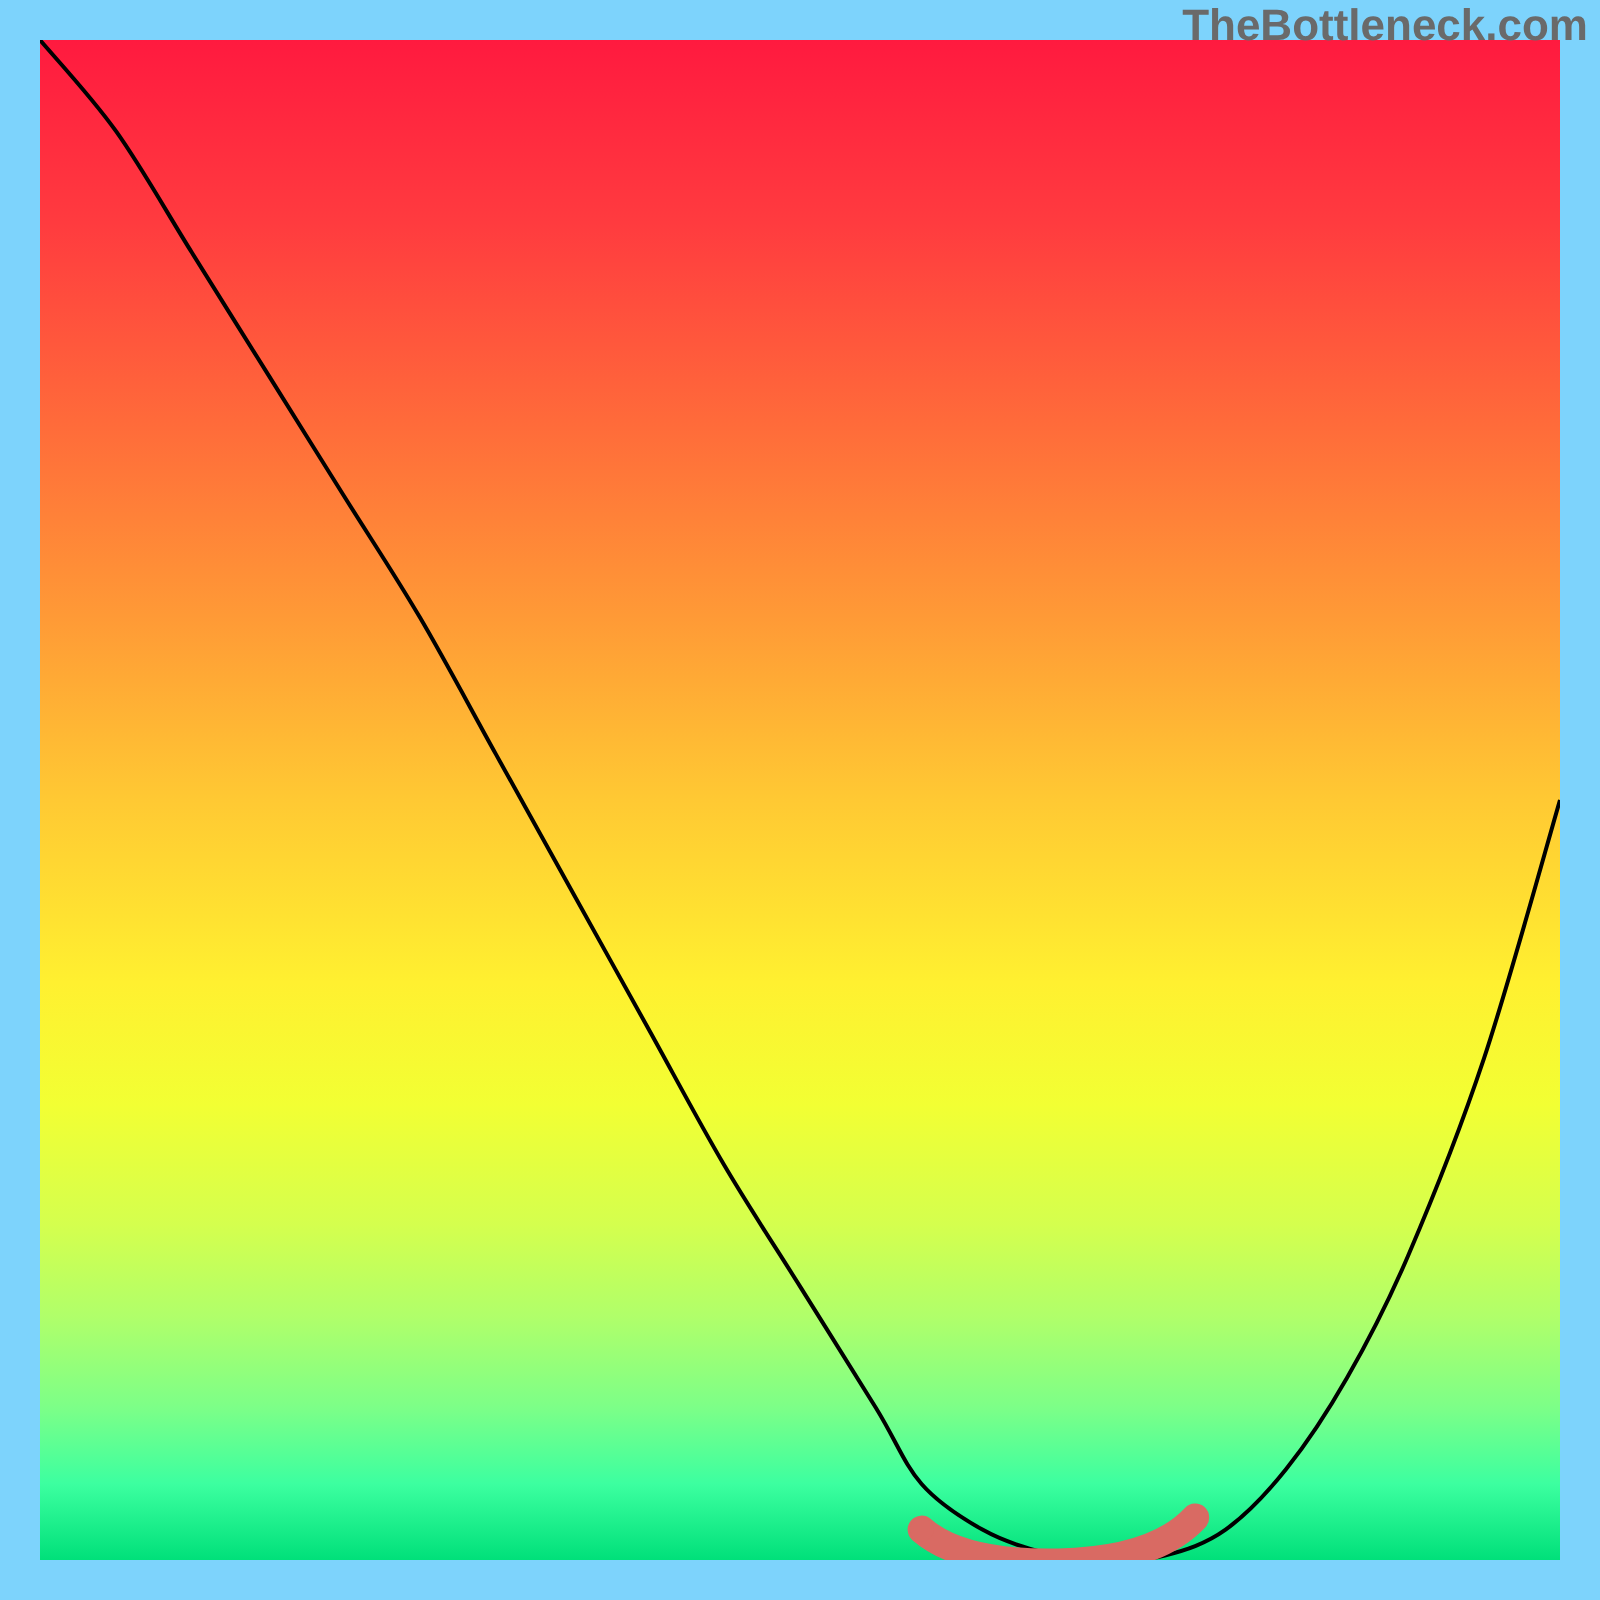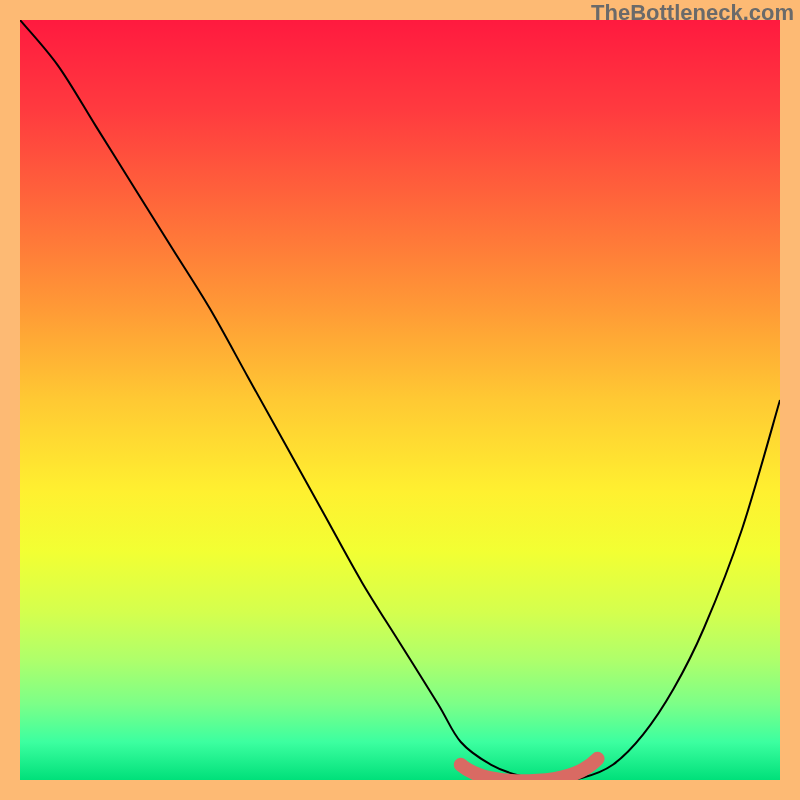--- a/index.html
+++ b/index.html
@@ -1,17 +1,17 @@
 <!DOCTYPE html>
 <html><head>
 <meta charset="utf-8">
 <style>
   * { margin: 0; padding: 0; box-sizing: border-box; }
   html, body { width: 800px; height: 800px; overflow: hidden; background: #000; }
-  .wrap { position: relative; width: 800px; height: 800px; background: #fdba74; }
+  .wrap { position: relative; width: 800px; height: 800px; background: #7dd3fc; }
   .plot {
     position: absolute;
     left: 20px; top: 20px;
     width: 760px; height: 760px;
     background: linear-gradient(to bottom,
       #ff1a3f 0%,
       #ff3b3f 12%,
       #ff6a3a 25%,
       #ff9a36 38%,
       #ffc933 50%,

